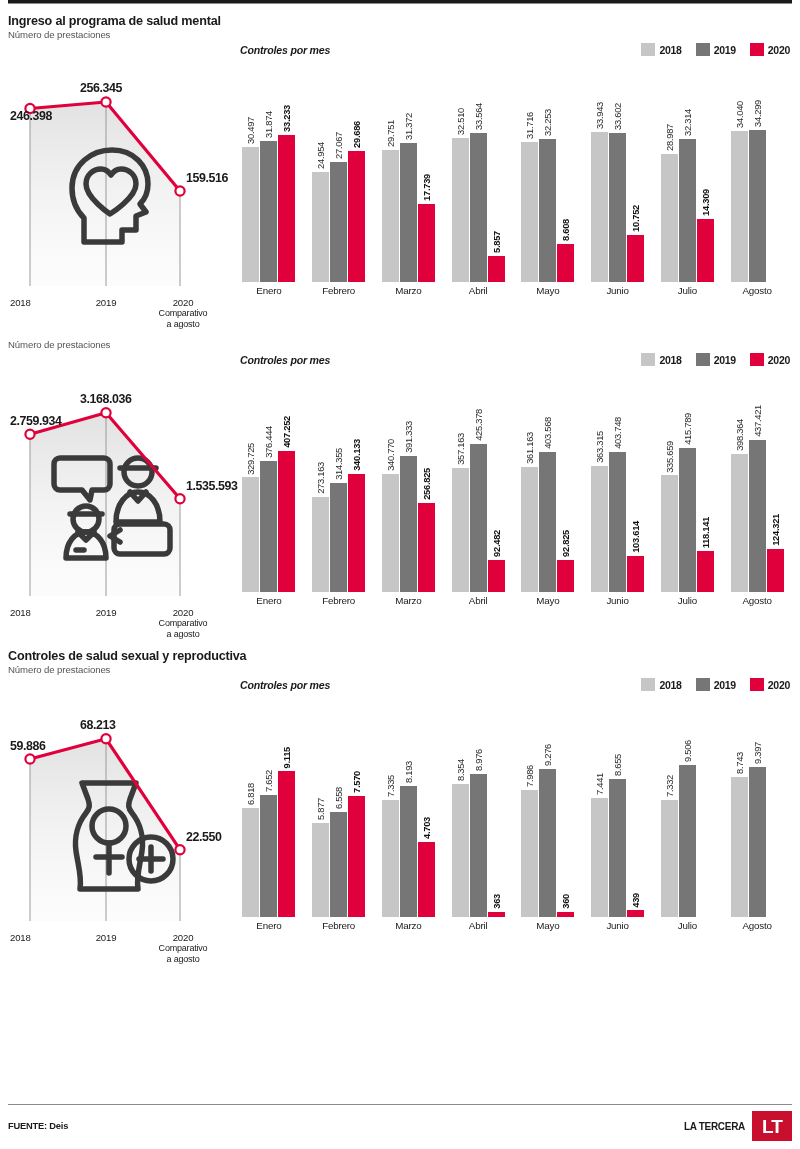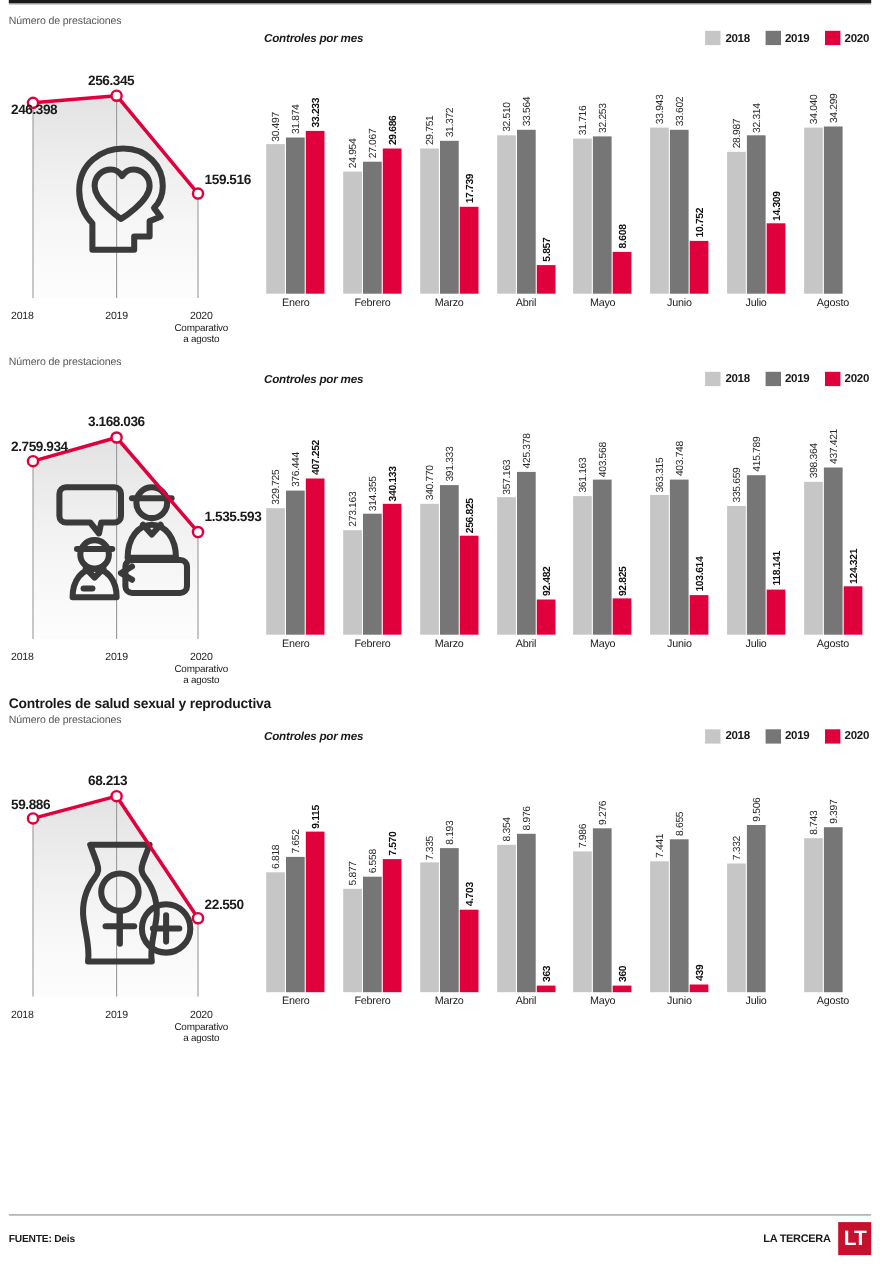--- a/index.html
+++ b/index.html
@@ -66,38 +66,39 @@
   .bc-axis .m{flex:1 1 0;text-align:center;font-size:9.8px;letter-spacing:-0.2px;}
 
   
   .footer{position:absolute;left:8px;right:8px;bottom:8px;}
   .f-rule{border-top:1px solid #8a8a8a;}
   .f-row{display:flex;align-items:center;justify-content:space-between;padding-top:6px;}
   .f-src{font-size:9.3px;font-weight:bold;letter-spacing:-0.2px;}
   .f-right{display:flex;align-items:center;gap:7px;}
   .f-brand{font-size:10px;font-weight:bold;letter-spacing:-0.3px;}
   .lt-logo{
-    width:30px;height:30px;background:#C8102E;position:relative;
+    width:40px;height:30px;background:#C8102E;position:relative;
     display:flex;align-items:center;justify-content:center;
   }
   .lt-logo span{
     color:#fff;font-weight:bold;font-size:19px;line-height:1;letter-spacing:-1px;
     font-family:"Liberation Sans", sans-serif;
   }
 </style>
 </head>
 <body>
 
 <div class="page">
 
   <div class="rule-top"></div>
   <div class="rule-thin"></div>
 
   <div id="sections-host">
       <div class="section">
+        <div class="sec-title">Ingreso al programa de salud mental</div>
         <div class="sec-sub">Número de prestaciones</div>
         <div class="sec-body">
           <div class="linechart">
             <div class="lc-canvas">
               <svg width="212" height="252">
                 <defs>
                   <linearGradient id="g0" x1="0" y1="0" x2="0" y2="1">
       <stop offset="0%" stop-color="#d8d8d8" stop-opacity="0.75"></stop>
       <stop offset="100%" stop-color="#f4f4f4" stop-opacity="0.25"></stop>
     </linearGradient>

